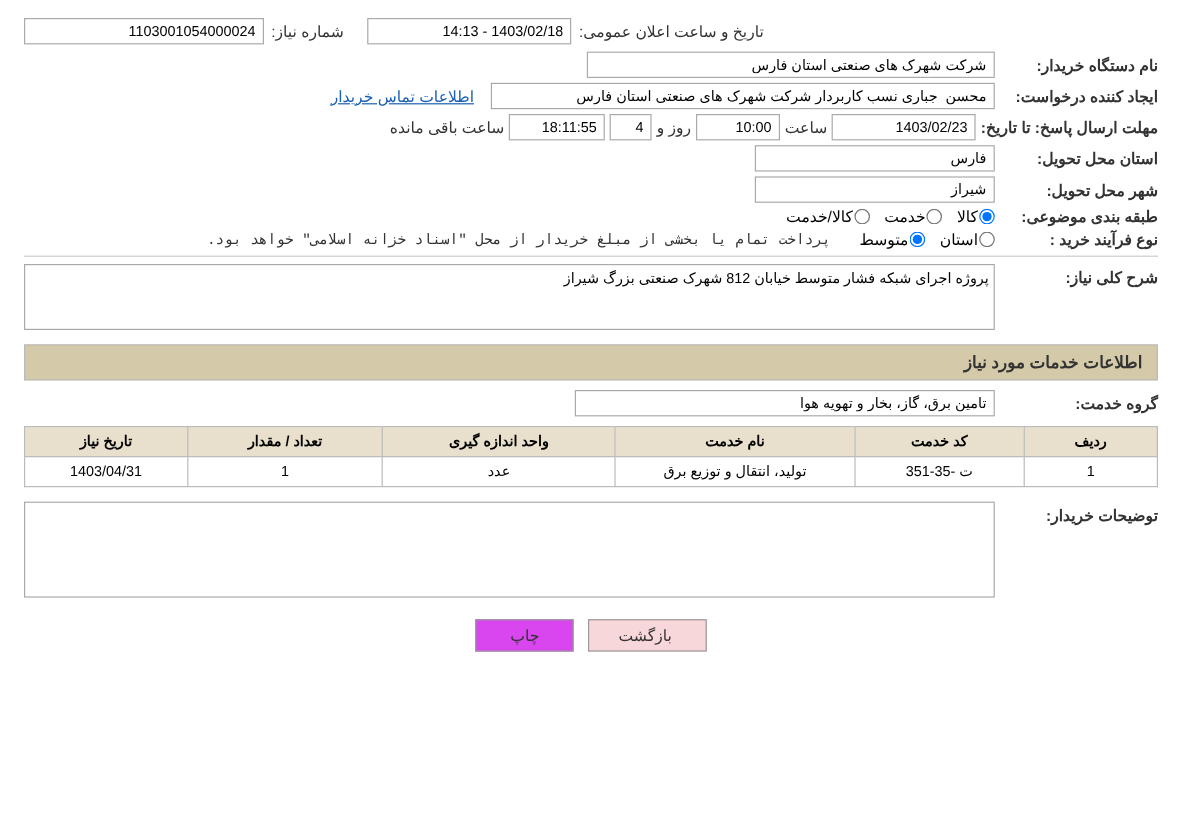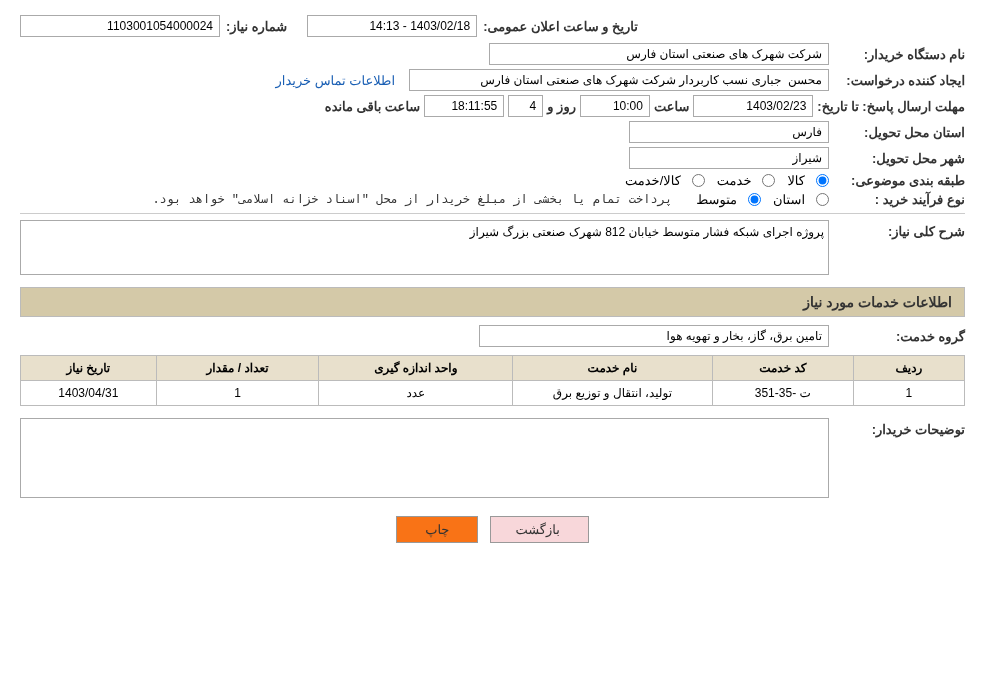--- a/index.html
+++ b/index.html
@@ -40,35 +40,36 @@
       border: 1px solid #aaa;
       background: #fff;
       padding: 3px 6px;
       font-size: 12px;
       font-family: Tahoma, Arial, sans-serif;
       direction: rtl;
     }
     .input-date { width: 150px; }
     .link-blue {
       color: #1a5fb4;
+      text-decoration: underline;
       cursor: pointer;
     }
     .inline-label {
-      font-weight: bold;
+      font-weight: normal;
       color: #333;
     }
     .radio-group {
       display: flex;
       align-items: center;
       gap: 12px;
     }
     .radio-item {
       display: flex;
       align-items: center;
-      gap: 11px;
+      gap: 1px;
       justify-content: flex-end;
     }
     .textarea-field {
       border: 1px solid #aaa;
       background: #fff;
       width: 100%;
       height: 70px;
       font-family: Tahoma, Arial, sans-serif;
       font-size: 12px;
       direction: rtl;
@@ -108,21 +109,21 @@
       margin-bottom: 12px;
     }
     .btn {
       padding: 5px 28px;
       font-size: 13px;
       font-family: Tahoma, Arial, sans-serif;
       cursor: pointer;
       border: 1px solid #999;
     }
     .btn-print {
-      background: #f97316;
+      background: #d946ef;
       color: #333;
     }
     .btn-back {
       background: #f8d7da;
       color: #333;
       padding-left: 24px;
     }
     .divider {
       border: none;
       border-top: 1px solid #ccc;

